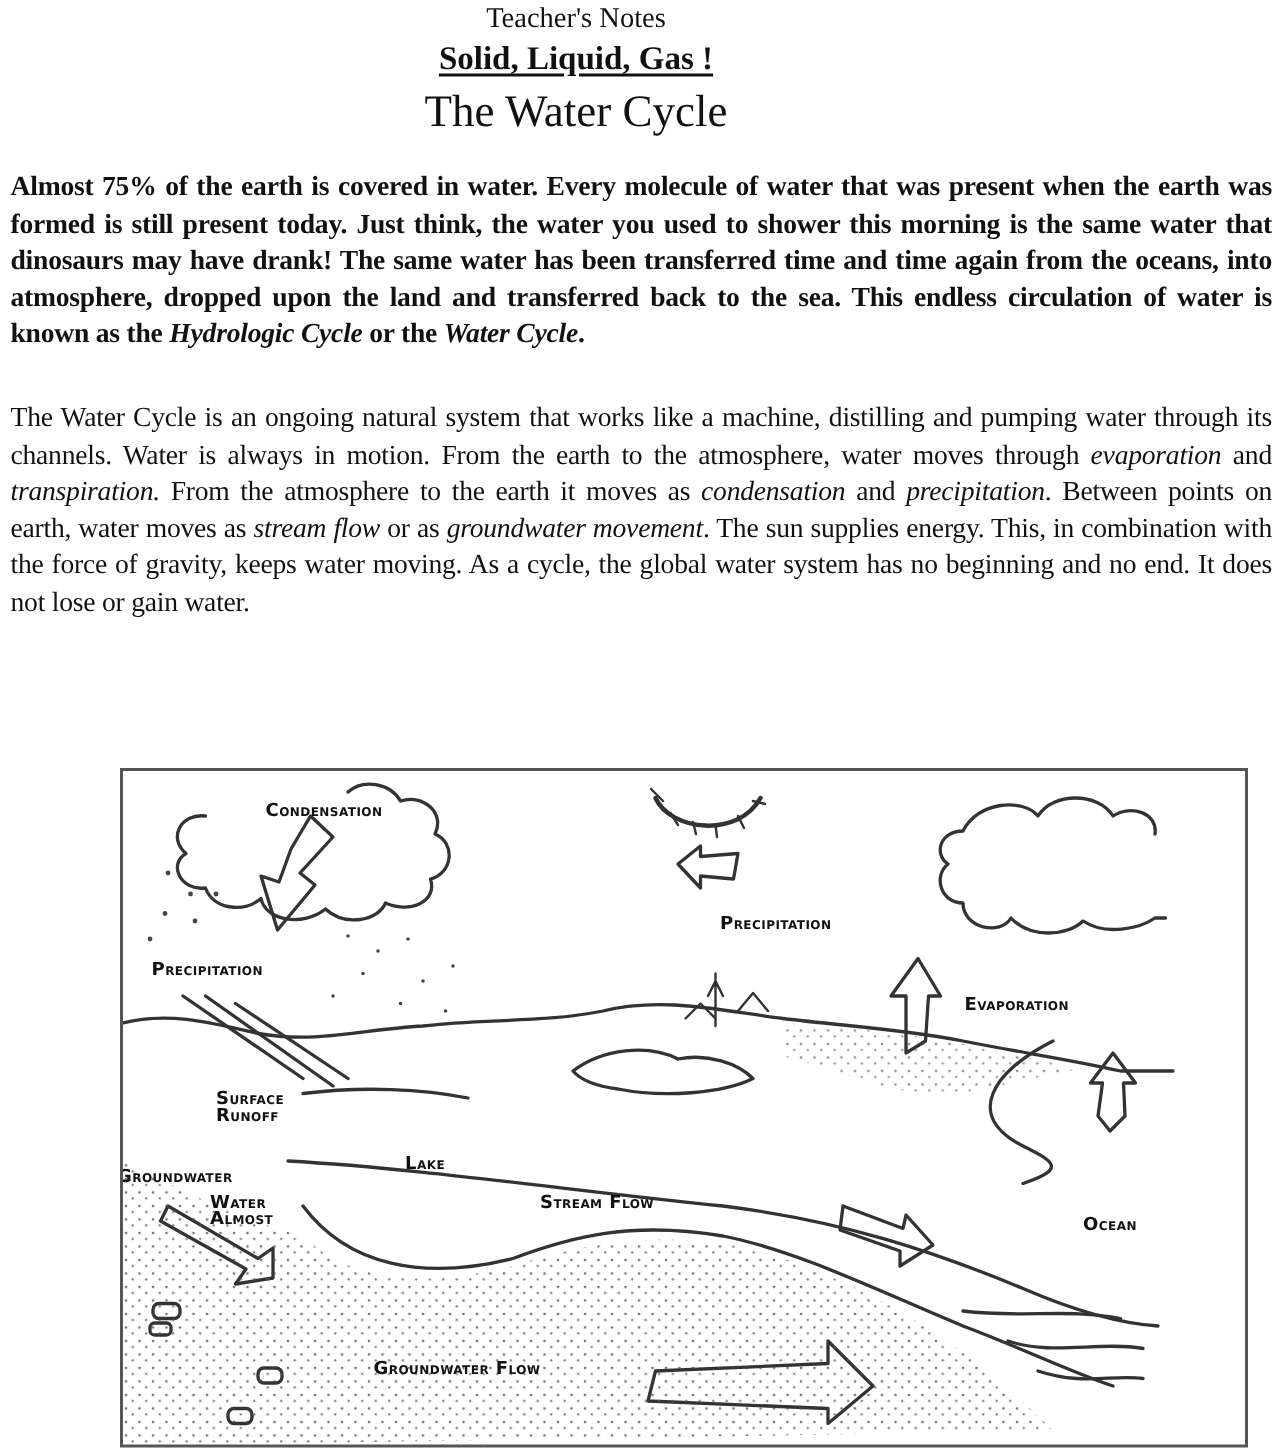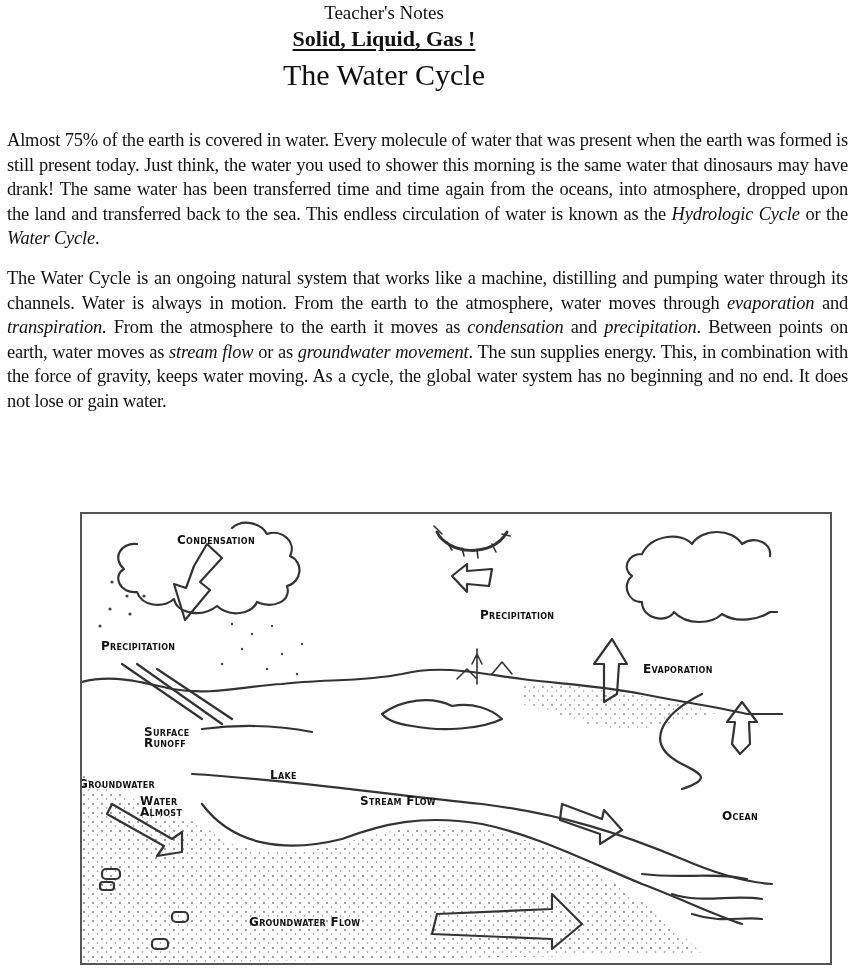--- a/index.html
+++ b/index.html
@@ -4,21 +4,21 @@
 <style>
   html, body { margin: 0; padding: 0; background: #ffffff; }
   body { width: 852px; height: 970px; position: relative; overflow: hidden;
          font-family: "Liberation Serif", "DejaVu Serif", serif; color: #111; }
   .hdr { position: absolute; left: 0; width: 768px; text-align: center; }
   .hdr-notes { top: 2px; font-size: 19px; }
   .hdr-title { top: 26px; font-size: 22px; font-weight: bold; text-decoration: underline; text-underline-offset: 3px; }
   .hdr-sub { top: 58px; font-size: 30px; }
   .para { position: absolute; left: 7px; width: 841px; font-size: 18.4px; line-height: 24.6px;
           text-align: justify; margin: 0; letter-spacing: -0.15px; }
-  .p1 { top: 128px; }
+  .p1 { top: 112px; font-weight: bold; }
   .p2 { top: 266px; }
   .para em { font-style: italic; }
   .diagram { position: absolute; left: 80px; top: 512px; width: 752px; height: 453px;
              border: 2px solid #555; box-sizing: border-box; background: #fff; overflow: hidden; }
   .diagram svg { position: absolute; left: 0; top: 0; }
   .lbl { position: absolute; font-family: "DejaVu Sans", "Liberation Sans", sans-serif;
          font-weight: bold; font-size: 12px; letter-spacing: 0.3px; color: #111;
          font-variant: small-caps; line-height: 11px; white-space: nowrap; }
 </style>
 </head>
@@ -115,14 +115,14 @@
     <div>Runoff</div>
   </div>
   <div class="lbl" style="left:-4px; top:265px;">Groundwater</div>
   <div class="lbl" style="left:58px; top:282px;">
     <div>Water</div>
     <div>Almost</div>
   </div>
   <div class="lbl" style="left:188px; top:256px;">Lake</div>
   <div class="lbl" style="left:278px; top:282px;">Stream Flow</div>
   <div class="lbl" style="left:640px; top:297px;">Ocean</div>
-  <div class="lbl" style="left:167px; top:403px;">Groundwater Flow</div>
+  <div class="lbl" style="left:167px; top:393px;">Groundwater Flow</div>
 </div>
 
 </body></html>

